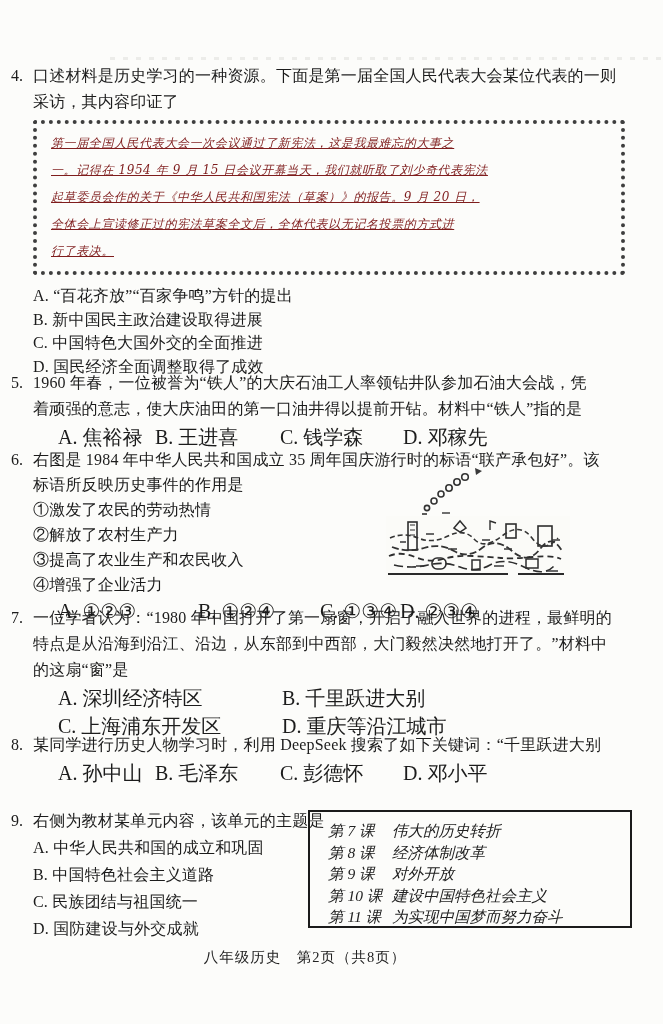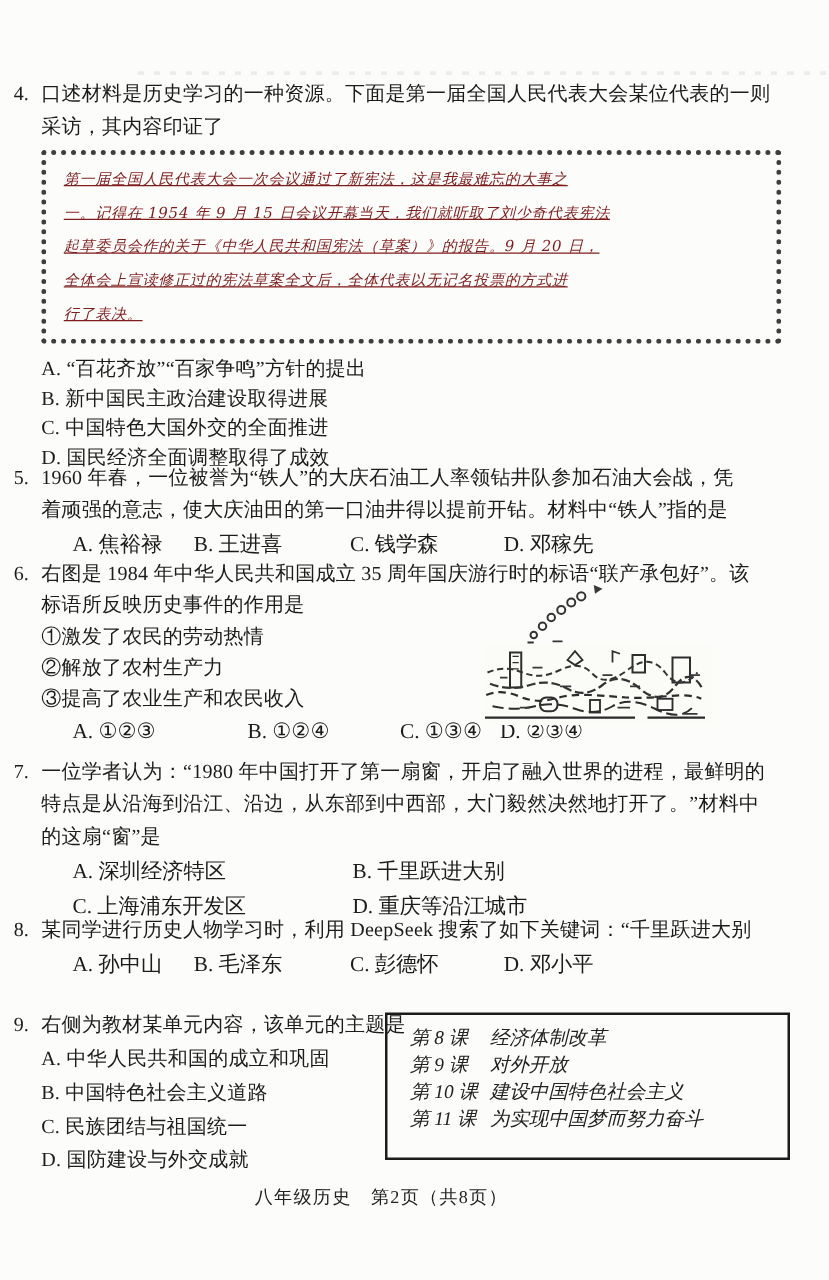--- a/index.html
+++ b/index.html
@@ -8,21 +8,21 @@
     font-family:"Liberation Serif","DejaVu Serif",serif;color:#1c1c1c;
     overflow:hidden;
   }
   .q{position:absolute;left:33px;width:600px;}
   .qnum{position:absolute;left:-22px;top:0;font-size:16px;line-height:26px;}
   .line{font-size:16px;line-height:26px;letter-spacing:0.2px;white-space:nowrap;}
   .lh25 .line{line-height:25px;}
   .item{font-size:16px;line-height:25px;letter-spacing:0.2px;white-space:nowrap;}
   .optline{font-size:16px;line-height:23.5px;letter-spacing:0.2px;white-space:nowrap;}
   .opt-row{position:relative;height:24px;margin-top:2px;}
-  .opt-row .o{position:absolute;top:0;font-size:17px;white-space:nowrap;}
+  .opt-row .o{position:absolute;top:0;font-size:20px;white-space:nowrap;}
   .material-box{
     border:4px dotted #3e3e3e;border-radius:3px;
     padding:6px 12px 6px 14px;margin-top:5px;width:558px;
   }
   .mline{
     font-size:12px;line-height:27px;font-style:italic;
     font-family:"DejaVu Serif","Liberation Serif",serif;color:#7f1d1d;
     letter-spacing:0.6px;white-space:nowrap;text-decoration:underline;
   }
   .unit-box{
@@ -79,20 +79,21 @@
     </div>
   </div>
 
   <div class="q lh25" style="top:447px">
     <span class="qnum">6.</span>
     <div class="line">右图是 1984 年中华人民共和国成立 35 周年国庆游行时的标语“联产承包好”。该</div>
     <div class="line">标语所反映历史事件的作用是</div>
     <div class="item">①激发了农民的劳动热情</div>
     <div class="item">②解放了农村生产力</div>
     <div class="item">③提高了农业生产和农民收入</div>
+    <div class="item">④增强了企业活力</div>
     <div class="opt-row">
       <span class="o" style="left:25px">A. ①②③</span>
       <span class="o" style="left:165px">B. ①②④</span>
       <span class="o" style="left:287px">C. ①③④</span>
       <span class="o" style="left:367px">D. ②③④</span>
     </div>
   </div>
 
   <svg class="balloons" width="66" height="52" viewBox="0 0 66 52">
     <circle cx="7" cy="44" r="2.6" fill="none" stroke="#333" stroke-width="1.6"></circle>
@@ -155,20 +156,24 @@
     <span class="qnum">9.</span>
     <div class="line">右侧为教材某单元内容，该单元的主题是</div>
     <div class="optline" style="line-height:27px">A. 中华人民共和国的成立和巩固</div>
     <div class="optline" style="line-height:27px">B. 中国特色社会主义道路</div>
     <div class="optline" style="line-height:27px">C. 民族团结与祖国统一</div>
     <div class="optline" style="line-height:27px">D. 国防建设与外交成就</div>
   </div>
 
   <div class="unit-box">
     <div class="lesson">
+      <span class="no">第 7 课</span>
+      <span>伟大的历史转折</span>
+    </div>
+    <div class="lesson">
       <span class="no">第 8 课</span>
       <span>经济体制改革</span>
     </div>
     <div class="lesson">
       <span class="no">第 9 课</span>
       <span>对外开放</span>
     </div>
     <div class="lesson">
       <span class="no">第 10 课</span>
       <span>建设中国特色社会主义</span>

